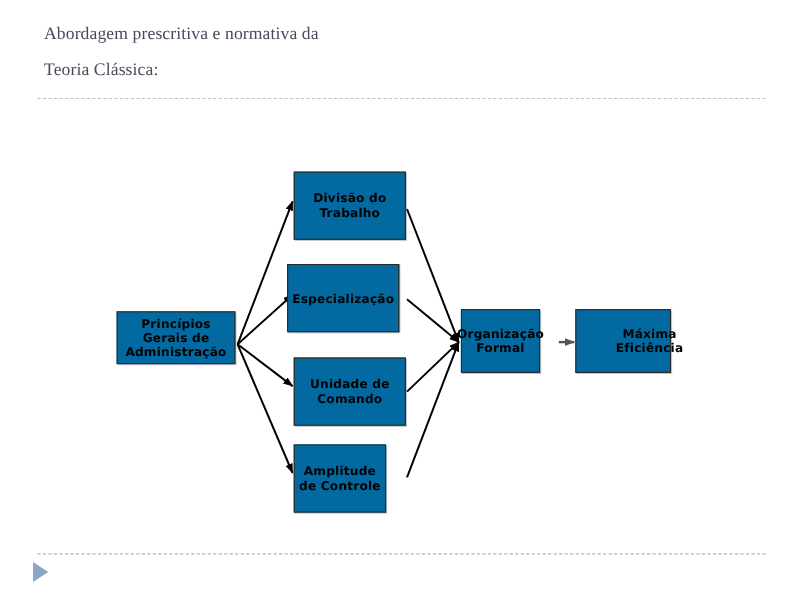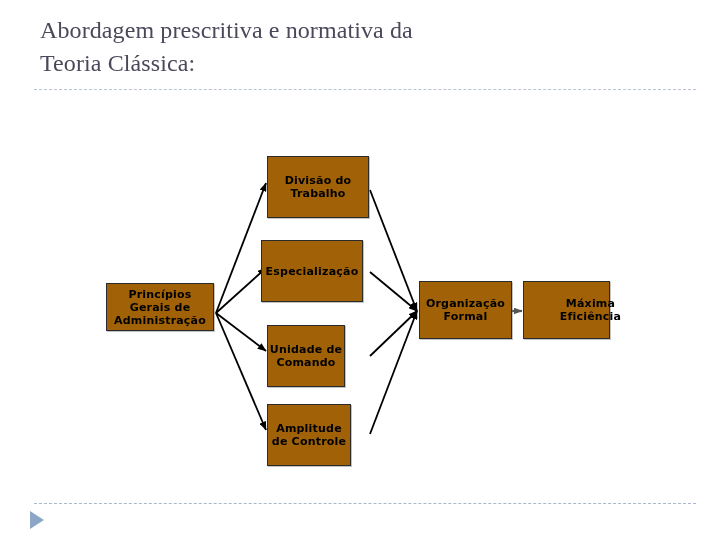--- a/index.html
+++ b/index.html
@@ -15,21 +15,21 @@
     position: relative;
   }
 
   
   #slide-title {
     position: absolute;
     left: 40px;
     top: 14px;
     width: 640px;
     font-family: "Liberation Serif", serif;
-    font-size: 24px;
+    font-size: 16px;
     line-height: 33px;
     color: #49495b;
     letter-spacing: 0.1px;
     white-space: pre-line;
   }
 
   #title-divider {
     position: absolute;
     left: 34px;
     top: 89px;
@@ -49,43 +49,43 @@
 
   #diagram svg {
     position: absolute;
     left: 0;
     top: 0;
   }
 
   .node {
     position: absolute;
     box-sizing: border-box;
-    background: #a16207;
+    background: #0369a1;
     border: 1px solid #2b2b2b;
     box-shadow: 1px 1px 0 rgba(120,120,120,0.45);
     display: flex;
     align-items: center;
     justify-content: center;
     text-align: center;
     color: #000000;
     font-family: "DejaVu Sans", sans-serif;
     font-weight: bold;
     font-size: 11px;
     line-height: 13px;
     letter-spacing: 0.2px;
     white-space: pre-line;
     z-index: 3;
   }
 
   #node-principios { left: 106px; top: 283px; width: 108px; height: 48px; }
   #node-divisao    { left: 267px; top: 156px; width: 102px; height: 62px; }
   #node-espec      { left: 261px; top: 240px; width: 102px; height: 62px; }
-  #node-unidade    { left: 267px; top: 325px; width: 78px; height: 62px; }
+  #node-unidade    { left: 267px; top: 325px; width: 102px; height: 62px; }
   #node-amplitude  { left: 267px; top: 404px; width: 84px; height: 62px; }
-  #node-organizacao{ left: 419px; top: 281px; width: 93px; height: 58px; }
+  #node-organizacao{ left: 419px; top: 281px; width: 72px; height: 58px; }
   #node-maxima     { left: 523px; top: 281px; width: 87px; height: 58px; padding-left: 48px; }
 
   
   #footer-divider {
     position: absolute;
     left: 34px;
     top: 503px;
     width: 662px;
     height: 0;
     border-top: 1px dashed #aab7cb;

